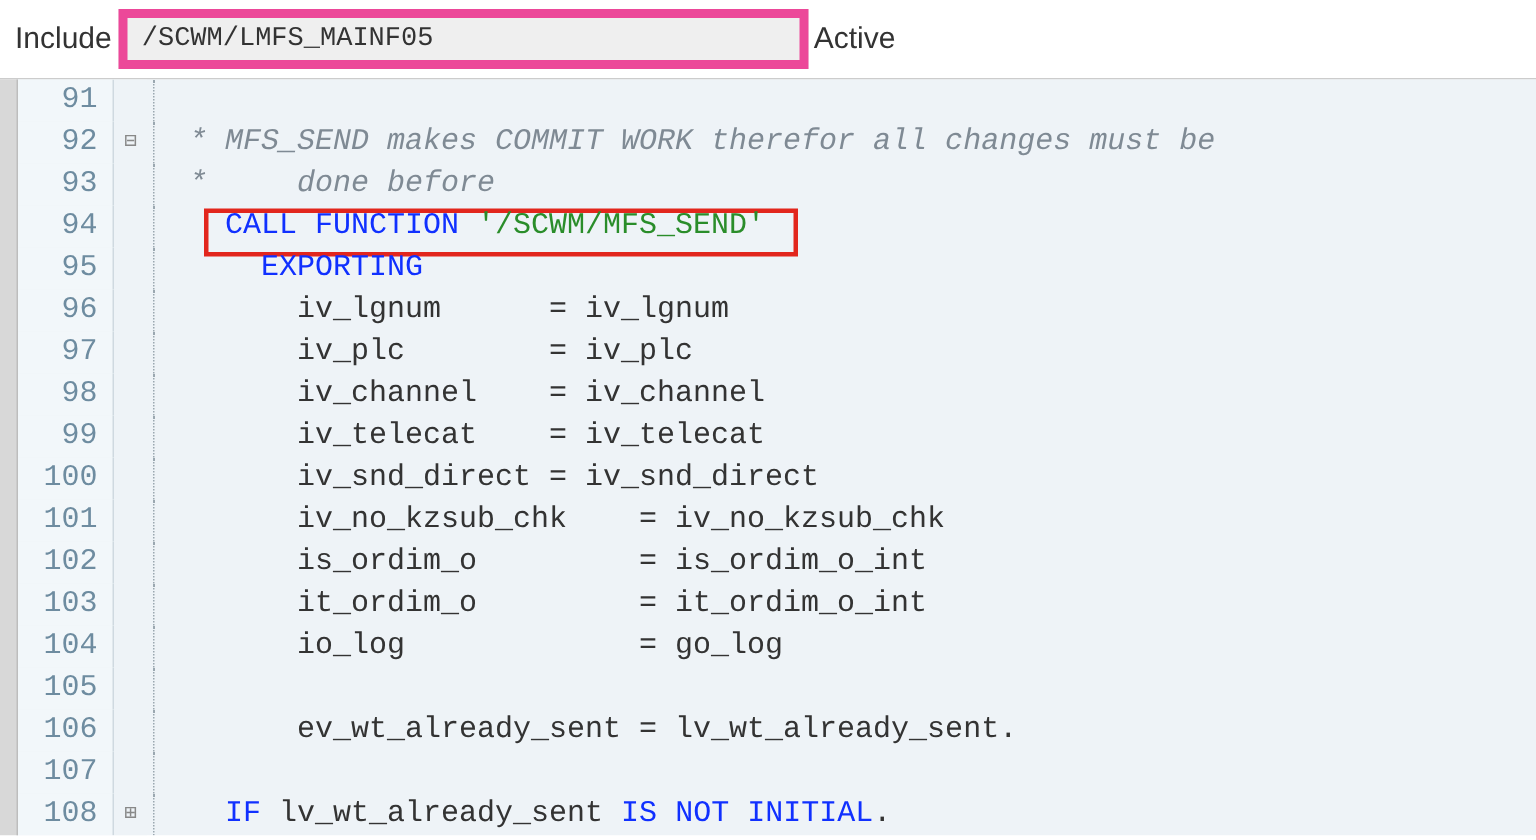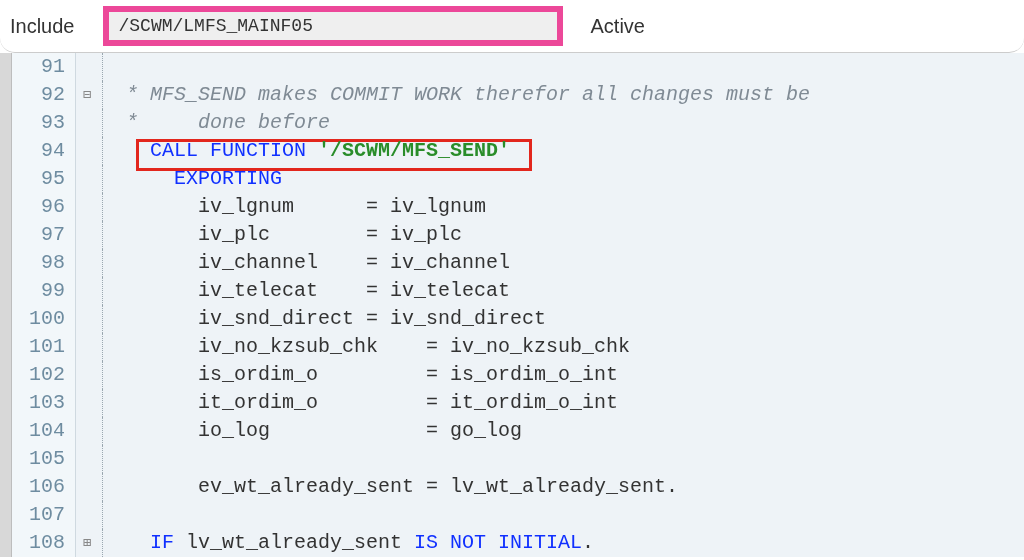--- a/index.html
+++ b/index.html
@@ -9,22 +9,21 @@
     font-size: 14px;
     background: #ffffff;
     color: #222;
   }
   .header {
     display: flex;
     align-items: center;
     padding: 6px 10px;
     border-bottom: 1px solid #ccc;
     background: #ffffff;
-    gap: 28px;
-    border-radius: 15px;
+    gap: 4px;
   }
   .header-label {
     font-size: 20px;
     color: #333;
   }
   .header-field {
     font-family: "Consolas", "Courier New", monospace;
     font-size: 18px;
     background: #efefef;
     border: 6px solid #ec4899;
@@ -88,21 +87,21 @@
     top: 0;
     bottom: 0;
     border-left: 1px dotted #9aa7b0;
   }
   .code {
     flex: 1;
     color: #333;
     position: relative;
   }
   .kw  { color: #1030ff; }
-  .str { color: #2a8d2a; font-weight: bold; }
+  .str { color: #2a8d2a; }
   .cmt { color: #7f8a94; font-style: italic; }
   .hl-box {
     position: absolute;
     border: 3px solid #e2261d;
     pointer-events: none;
   }
 </style>
 </head>
 <body>
 

